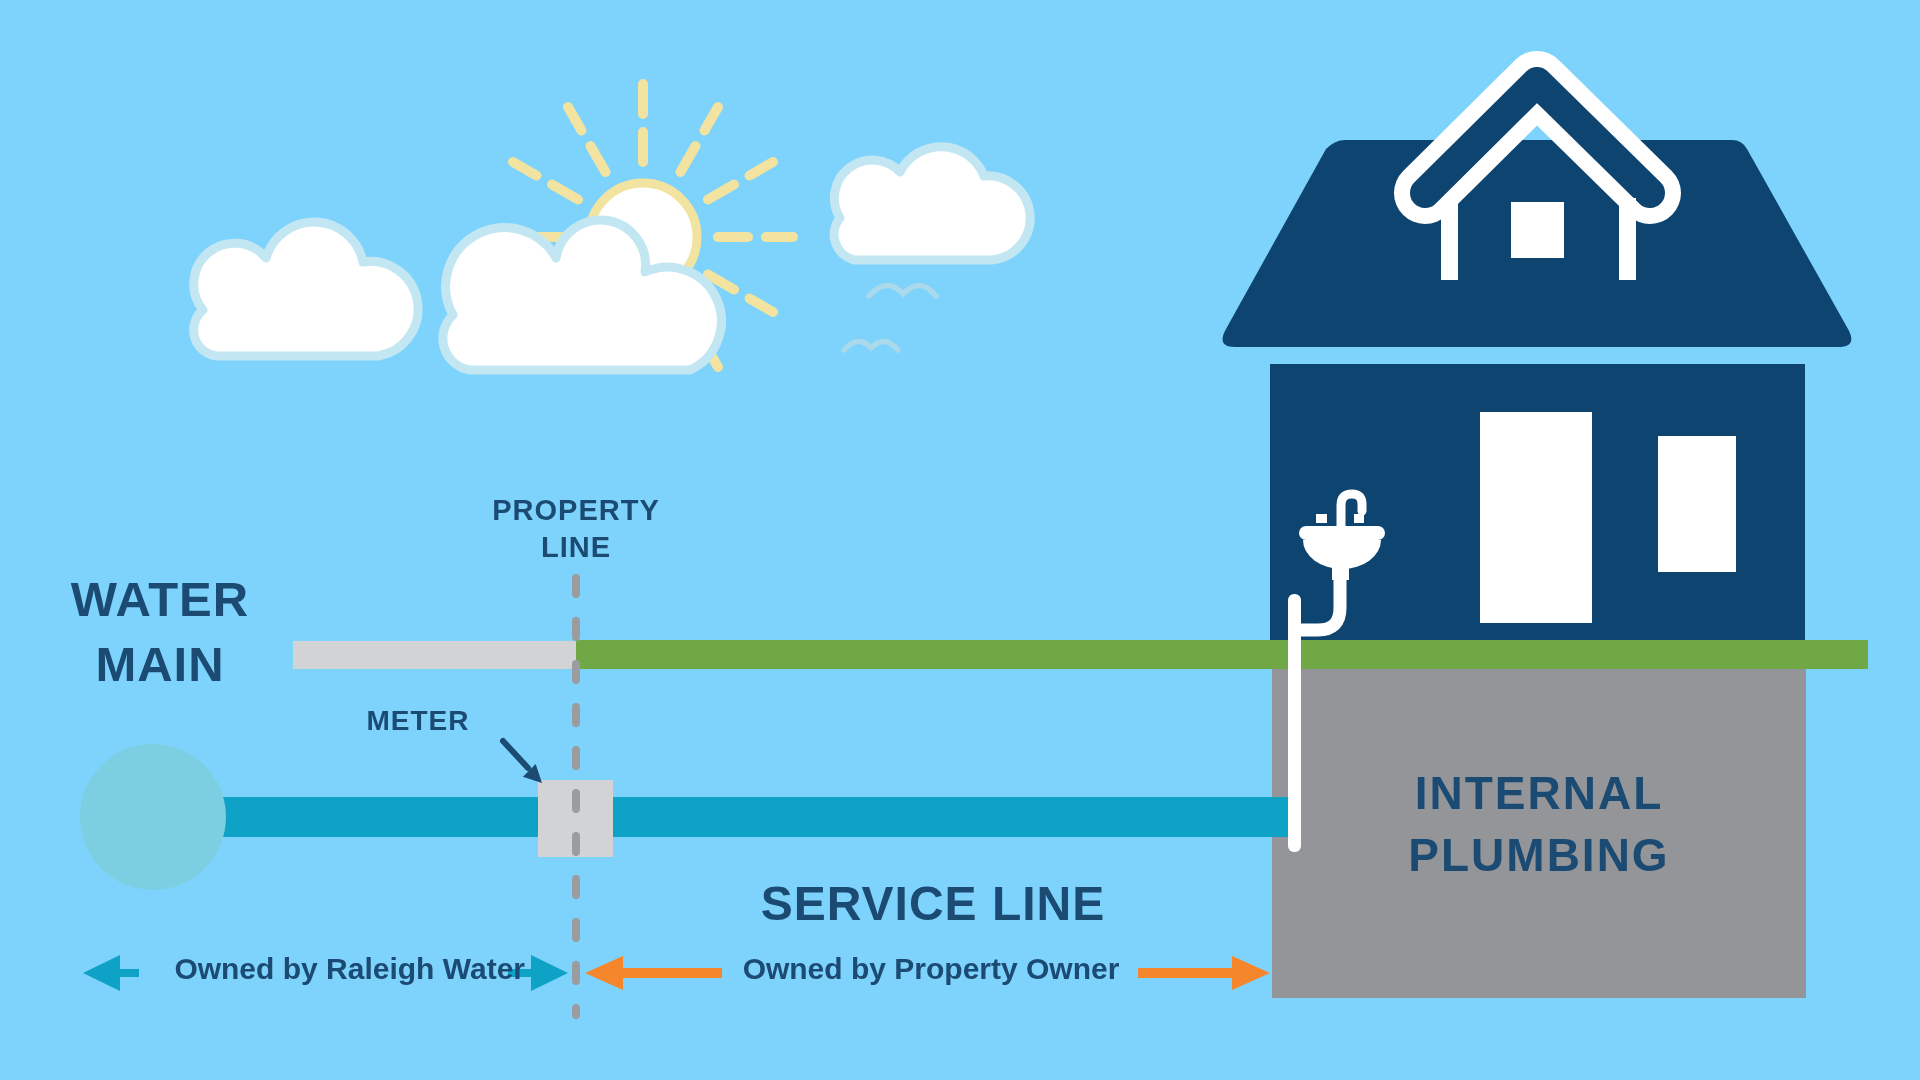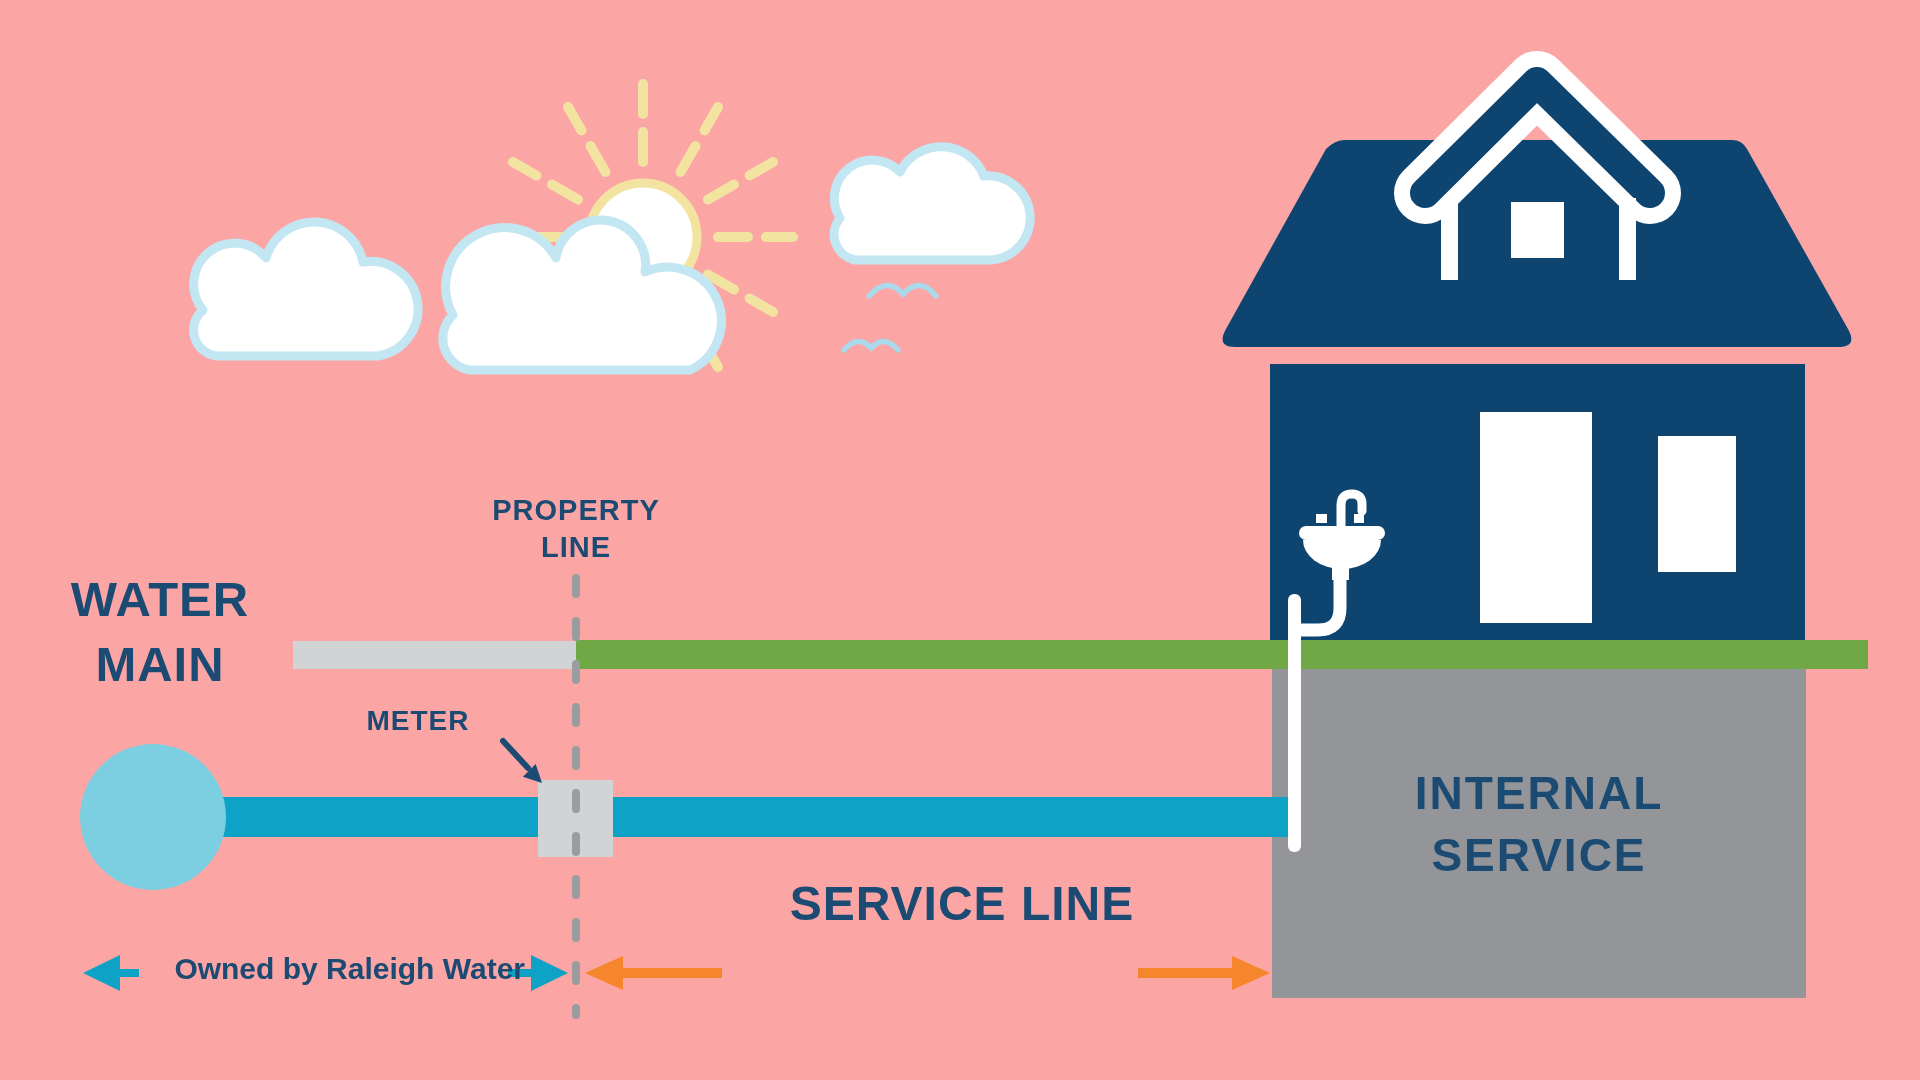--- a/index.html
+++ b/index.html
@@ -1,18 +1,18 @@
 <!DOCTYPE html>
 <html style="--navy: #0d4470; --text-navy: #1b4a73; --green: #6fa845; --pipe-gray: #d1d3d4; --underground-gray: #939598; --service-cyan: #0da2c6; --water-main-blue: #7ccfe0; --orange: #f5862b; --dash-gray: #9b9ca0; --cloud-blue: #c3e6f3; --sun-yellow: #f3e3a1; --bird-blue: #a9d9eb;"><head>
 <meta charset="utf-8">
 <style>
   html,body { margin:0; padding:0; background:#ffffff; }
   .stage {
     position:relative; width:1920px; height:1080px; overflow:hidden;
-    background:#fca5a5;
+    background:#7dd3fc;
     font-family:"Liberation Sans", sans-serif;
   }
   .stage svg.scene { position:absolute; left:0; top:0; }
 
   
   .sun-ray     { stroke:var(--sun-yellow); stroke-width:10; stroke-linecap:round; stroke-dasharray:30 18; fill:none; }
   .sun-disc    { fill:#ffffff; stroke:var(--sun-yellow); stroke-width:9; }
   .cloud       { fill:#ffffff; stroke:var(--cloud-blue); stroke-width:9; stroke-linejoin:round; stroke-linecap:round; }
   .bird        { fill:none; stroke:var(--bird-blue); stroke-width:5.5; stroke-linecap:round; }
   .pipe-gray   { fill:var(--pipe-gray); }
@@ -32,21 +32,21 @@
   .orange-fill { fill:var(--orange); }
 
   
   .lbl {
     position:absolute; color:var(--text-navy); font-weight:bold;
     text-align:center; white-space:pre-line;
   }
   .lbl-property-line   { left:416px;  top:492px; width:320px; font-size:29px; line-height:37px; letter-spacing:1px; }
   .lbl-water-main      { left:10px;   top:567px; width:300px; font-size:49px; line-height:65px; letter-spacing:1px; }
   .lbl-meter           { left:340px;  top:705px; width:156px; font-size:28px; letter-spacing:1px; text-align:center; }
-  .lbl-service-line    { left:762px;  top:876px; width:400px; font-size:48px; letter-spacing:1px; }
+  .lbl-service-line    { left:733px;  top:876px; width:400px; font-size:48px; letter-spacing:1px; }
   .lbl-internal        { left:1339px; top:762px; width:400px; font-size:46px; line-height:62px; letter-spacing:2px; }
   .lbl-owned-raleigh   { left:125px;  top:952px; width:400px; font-size:30px;text-align:right; }
   .lbl-owned-owner     { left:731px;  top:952px; width:400px; font-size:30px; }
 </style>
 </head>
 <body>
 
 <div class="stage">
 
   <svg class="scene" width="1920" height="1080" viewBox="0 0 1920 1080">
@@ -133,17 +133,18 @@
 LINE</div>
 
   <div class="lbl lbl-water-main">WATER
 MAIN</div>
 
   <div class="lbl lbl-meter">METER</div>
 
   <div class="lbl lbl-service-line">SERVICE LINE</div>
 
   <div class="lbl lbl-internal">INTERNAL
-SERVICE</div>
+PLUMBING</div>
 
   <div class="lbl lbl-owned-raleigh">Owned by Raleigh Water</div>
 
+  <div class="lbl lbl-owned-owner">Owned by Property Owner</div>
 </div>
 
 </body></html>

